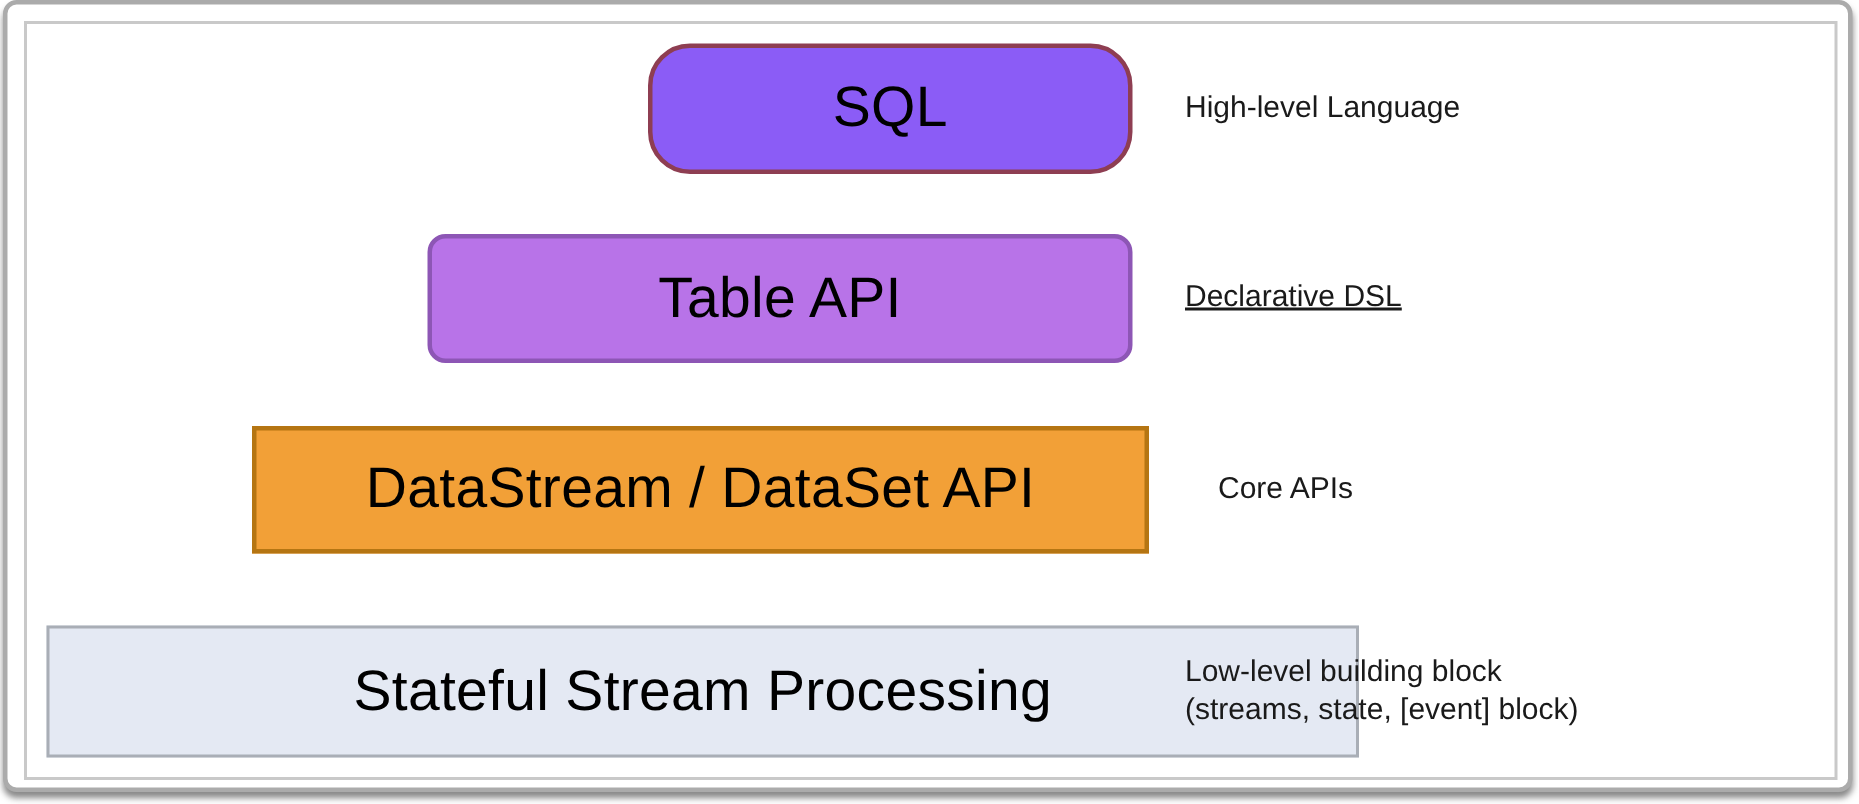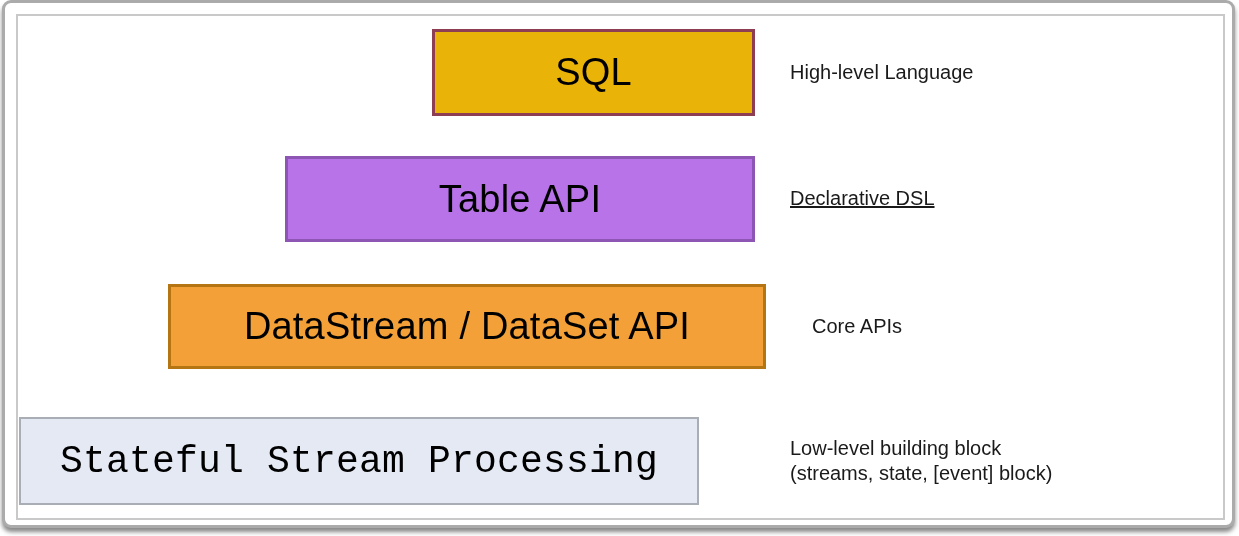--- a/index.html
+++ b/index.html
@@ -47,21 +47,21 @@
     box-sizing: border-box;
     border: 3px solid transparent;
     color: #000000;
     font-size: 38px;
     letter-spacing: 0.2px;
     white-space: nowrap;
   }
   .l0 { left: 432px; top: 29px;  width: 323px; height: 87px; }
   .l1 { left: 285px; top: 156px; width: 470px; height: 86px; }
   .l2 { left: 168px; top: 284px; width: 598px; height: 85px; }
-  .l3 { left: 19px;  top: 417px; width: 680px; height: 88px; border-width: 2px; font-family: Liberation Mono, monospace; }
+  .l3 { left: 31px;  top: 417px; width: 875px; height: 88px; border-width: 2px; }
   .note {
     position: absolute;
     left: 790px;
     display: flex;
     flex-direction: column;
     justify-content: center;
     color: #1a1a1a;
     font-size: 20px;
     line-height: 1.27;
     white-space: nowrap;
@@ -73,25 +73,25 @@
 </style>
 </head>
 <body>
 
 <div class="canvas">
 
   <div class="frame">
     <div class="slide"></div>
   </div>
 
-  <div class="layer l0" style="background-color: #eab308; border-color: rgb(142, 62, 82);">
+  <div class="layer l0" style="background-color: #8b5cf6; border-color: rgb(142, 62, 82); border-radius: 28px;">
     <span>SQL</span>
   </div>
 
-  <div class="layer l1" style="background-color: rgb(184, 115, 232); border-color: rgb(141, 86, 181);">
+  <div class="layer l1" style="background-color: rgb(184, 115, 232); border-color: rgb(141, 86, 181); border-radius: 12px;">
     <span>Table API</span>
   </div>
 
   <div class="layer l2" style="background-color: rgb(242, 160, 55); border-color: rgb(181, 117, 18);">
     <span>DataStream / DataSet API</span>
   </div>
 
   <div class="layer l3" style="background-color: rgb(228, 233, 243); border-color: rgb(169, 174, 182);">
     <span>Stateful Stream Processing</span>
   </div>

